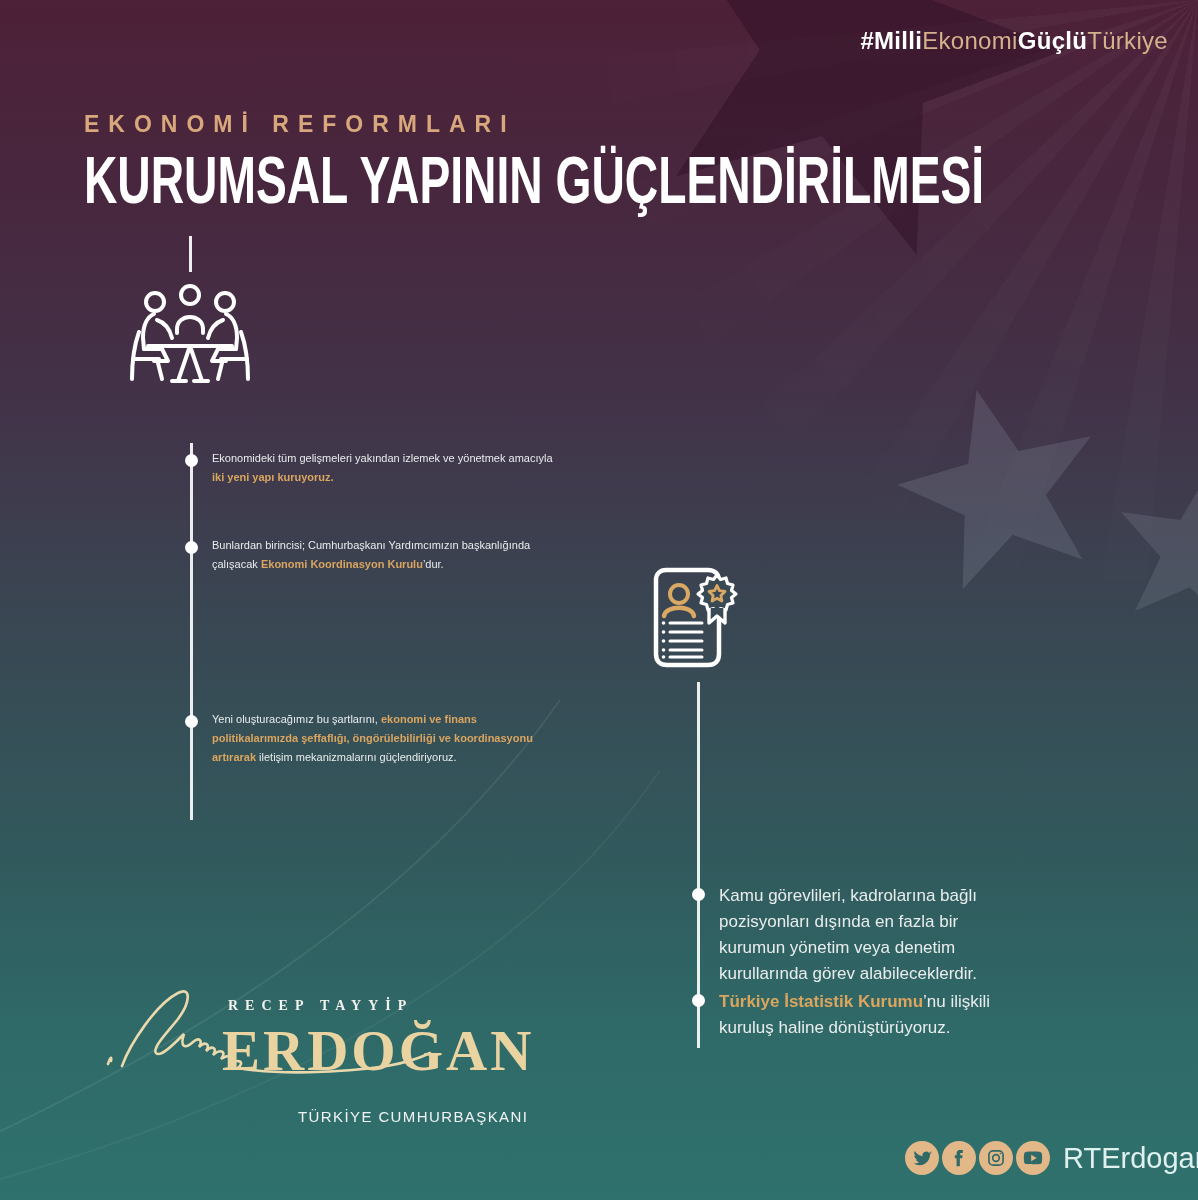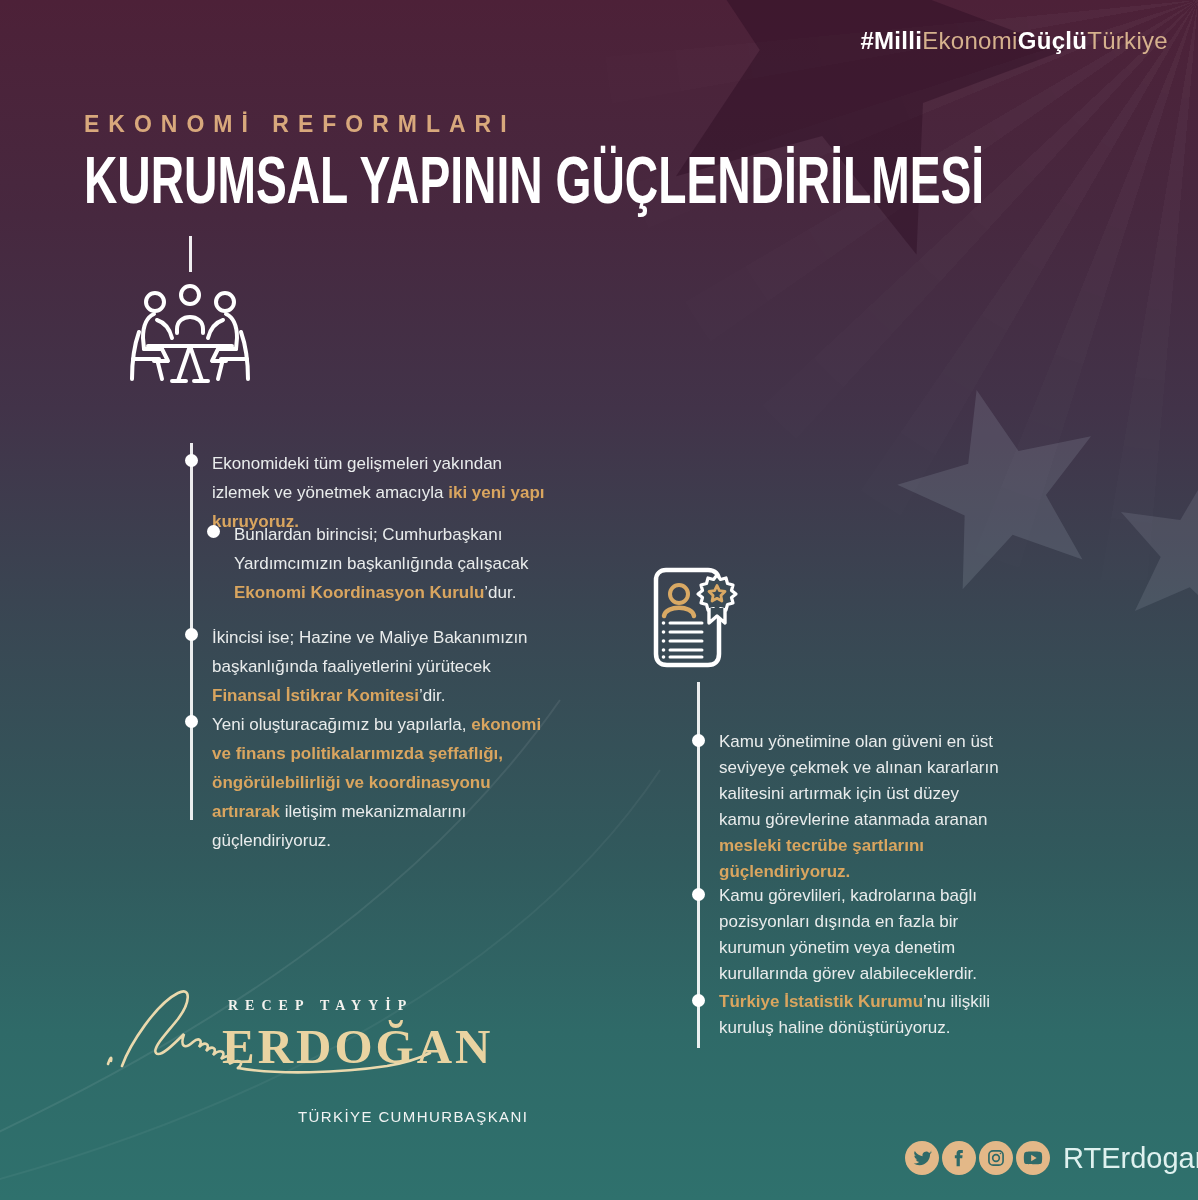--- a/index.html
+++ b/index.html
@@ -29,32 +29,32 @@
   }
   .tick{position:absolute;left:189px;top:236px;width:3px;height:36px;background:rgba(255,255,255,0.92);}
   .icon-meeting{position:absolute;left:118px;top:282px;}
   .icon-document{position:absolute;left:648px;top:556px;}
   .vline{position:absolute;width:3px;background:rgba(255,255,255,0.9);}
   .vline.left{left:190px;top:443px;height:377px;}
   .vline.right{left:697px;top:682px;height:366px;}
   .bullet{position:absolute;}
   .bullet .dot{position:absolute;left:-27px;top:5px;width:13px;height:13px;border-radius:50%;background:#ffffff;}
   .bullet p{margin:0;color:#e9ecec;}
-  .bullet.leftcol p{font-size:17px;line-height:29px;}
+  .bullet.leftcol p{font-size:11px;line-height:19px;}
   .bullet.rightcol p{font-size:17px;line-height:26px;}
   .bullet .em{color:#d9a55f;font-weight:700;}
   .sig-first{
     position:absolute;left:228px;top:998px;color:#f4f2ee;
     font-family:"Liberation Serif","DejaVu Serif",serif;
     font-size:14px;font-weight:700;letter-spacing:7px;
   }
   .sig-last{
     position:absolute;left:222px;top:1018px;color:#e9d3a1;
     font-family:"Liberation Serif","DejaVu Serif",serif;
-    font-size:49px;font-weight:700;letter-spacing:3px;
+    font-size:57px;font-weight:700;letter-spacing:3px;
   }
   .sig-role{
     position:absolute;left:298px;top:1072px;color:#f2f4f4;
     font-size:15px;letter-spacing:1.4px;font-weight:400;margin-top:36px;
   }
   .sig-scribble{position:absolute;left:92px;top:978px;}
   .social{position:absolute;left:905px;top:1141px;display:flex;align-items:center;gap:3px;}
   .social .circle{
     width:34px;height:34px;border-radius:50%;background:#e3b888;
     display:flex;align-items:center;justify-content:center;flex:0 0 auto;
@@ -107,31 +107,27 @@
       <path d="M54,99 h14 M76,99 h14"></path>
     </g>
   </svg>
 
   <div class="vline left"></div>
 
   <div class="bullet leftcol" style="left:212px;top:449px;width:348px;">
     <span class="dot"></span>
     <p><span>Ekonomideki tüm gelişmeleri yakından izlemek ve yönetmek amacıyla </span><span class="em">iki yeni yapı kuruyoruz.</span></p>
   </div>
-  <div class="bullet leftcol" style="left:212px;top:520px;width:348px;margin-left:22px;">
+  <div class="bullet leftcol" style="left:212px;top:536px;width:348px;">
     <span class="dot"></span>
     <p><span>Bunlardan birincisi; Cumhurbaşkanı Yardımcımızın başkanlığında çalışacak </span><span class="em">Ekonomi Koordinasyon Kurulu</span><span>’dur.</span></p>
   </div>
-  <div class="bullet leftcol" style="left:212px;top:623px;width:348px;">
-    <span class="dot"></span>
-    <p><span>İkincisi ise; Hazine ve Maliye Bakanımızın başkanlığında faaliyetlerini yürütecek </span><span class="em">Finansal İstikrar Komitesi</span><span>’dir.</span></p>
-  </div>
   <div class="bullet leftcol" style="left:212px;top:710px;width:348px;">
     <span class="dot"></span>
-    <p><span>Yeni oluşturacağımız bu yapılarla, </span><span class="em">ekonomi ve finans politikalarımızda şeffaflığı, öngörülebilirliği ve koordinasyonu artırarak</span><span> iletişim mekanizmalarını güçlendiriyoruz.</span></p>
+    <p><span>Yeni oluşturacağımız bu şartlarını, </span><span class="em">ekonomi ve finans politikalarımızda şeffaflığı, öngörülebilirliği ve koordinasyonu artırarak</span><span> iletişim mekanizmalarını güçlendiriyoruz.</span></p>
   </div>
 
   <svg class="icon-document" width="100" height="122" viewBox="0 0 100 122">
     <path d="M18,14 H60 C67,14 71,18 71,25 V98 C71,105 67,109 60,109 H19 C12,109 8,105 8,98 V24 C8,18 12,14 18,14 Z" stroke="#ffffff" stroke-width="4.5" fill="none" stroke-linejoin="round"></path>
     <circle cx="31" cy="38" r="9" stroke="#d9a964" stroke-width="4" fill="none"></circle>
     <path d="M16,60 c2,-11 28,-11 30,0" stroke="#d9a964" stroke-width="4.5" fill="none" stroke-linecap="round"></path>
     <path d="M69,19 l3.5,4.5 5.5,-1.5 1.5,5.5 5.5,1.5 -1.5,5.5 4.5,3.5 -4.5,3.5 1.5,5.5 -5.5,1.5 -1.5,5.5 -5.5,-1.5 -3.5,4.5 -3.5,-4.5 -5.5,1.5 -1.5,-5.5 -5.5,-1.5 1.5,-5.5 -4.5,-3.5 4.5,-3.5 -1.5,-5.5 5.5,-1.5 1.5,-5.5 5.5,1.5 Z" stroke="#ffffff" stroke-width="3.2" fill="#3a4a54" stroke-linejoin="round"></path>
     <path d="M69,29.5 L71.4,34.6 L77,35.4 L72.9,39.4 L73.9,45 L69,42.3 L64.1,45 L65.1,39.4 L61,35.4 L66.6,34.6 Z" stroke="#d9a964" stroke-width="2.8" fill="none" stroke-linejoin="round"></path>
     <path d="M61,52 v15 l8,-7 8,7 v-15" stroke="#ffffff" stroke-width="3.4" fill="#3a4a54" stroke-linejoin="round"></path>
     <g stroke="#ffffff" stroke-width="3" stroke-linecap="round">
@@ -145,24 +141,20 @@
       <circle cx="15.5" cy="67" r="1.8"></circle>
         <circle cx="15.5" cy="76" r="1.8"></circle>
         <circle cx="15.5" cy="85" r="1.8"></circle>
       <circle cx="15.5" cy="94" r="1.8"></circle>
         <circle cx="15.5" cy="101" r="1.8"></circle>
     </g>
   </svg>
 
   <div class="vline right"></div>
 
-  <div class="bullet rightcol" style="left:719px;top:729px;width:285px;">
-    <span class="dot"></span>
-    <p><span>Kamu yönetimine olan güveni en üst seviyeye çekmek ve alınan kararların kalitesini artırmak için üst düzey kamu görevlerine atanmada aranan </span><span class="em">mesleki tecrübe şartlarını güçlendiriyoruz.</span></p>
-  </div>
   <div class="bullet rightcol" style="left:719px;top:883px;width:285px;">
     <span class="dot"></span>
     <p><span>Kamu görevlileri, kadrolarına bağlı pozisyonları dışında en fazla bir kurumun yönetim veya denetim kurullarında görev alabileceklerdir.</span></p>
   </div>
   <div class="bullet rightcol" style="left:719px;top:989px;width:285px;">
     <span class="dot"></span>
     <p><span class="em">Türkiye İstatistik Kurumu</span><span>’nu ilişkili kuruluş haline dönüştürüyoruz.</span></p>
   </div>
 
   <svg class="sig-scribble" width="350" height="105" viewBox="0 0 350 105">

